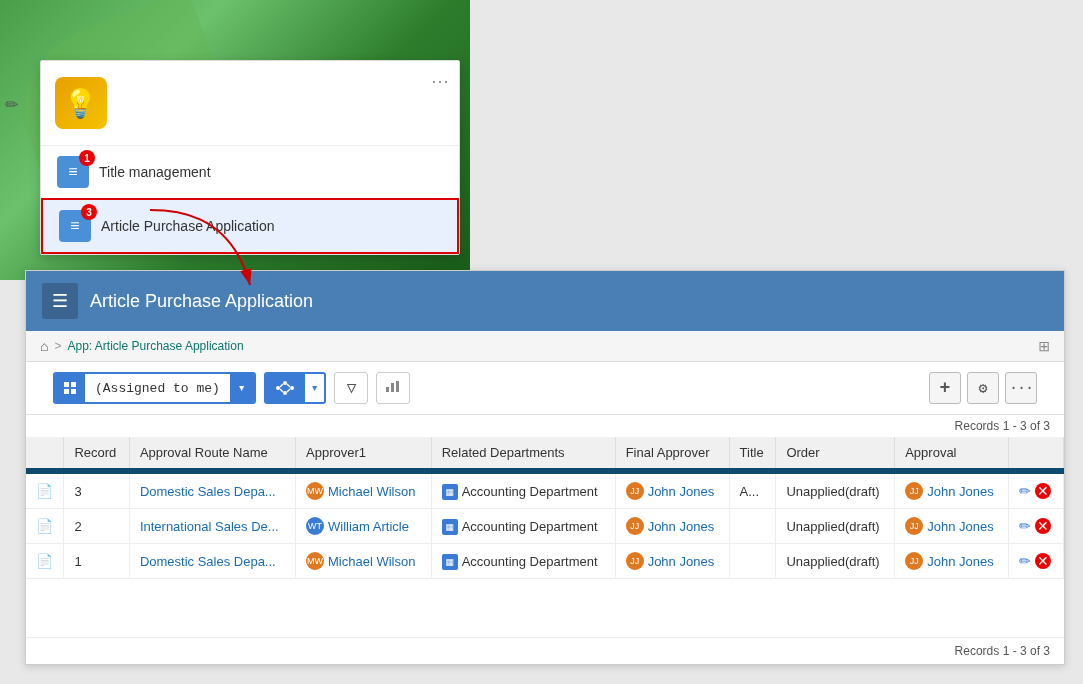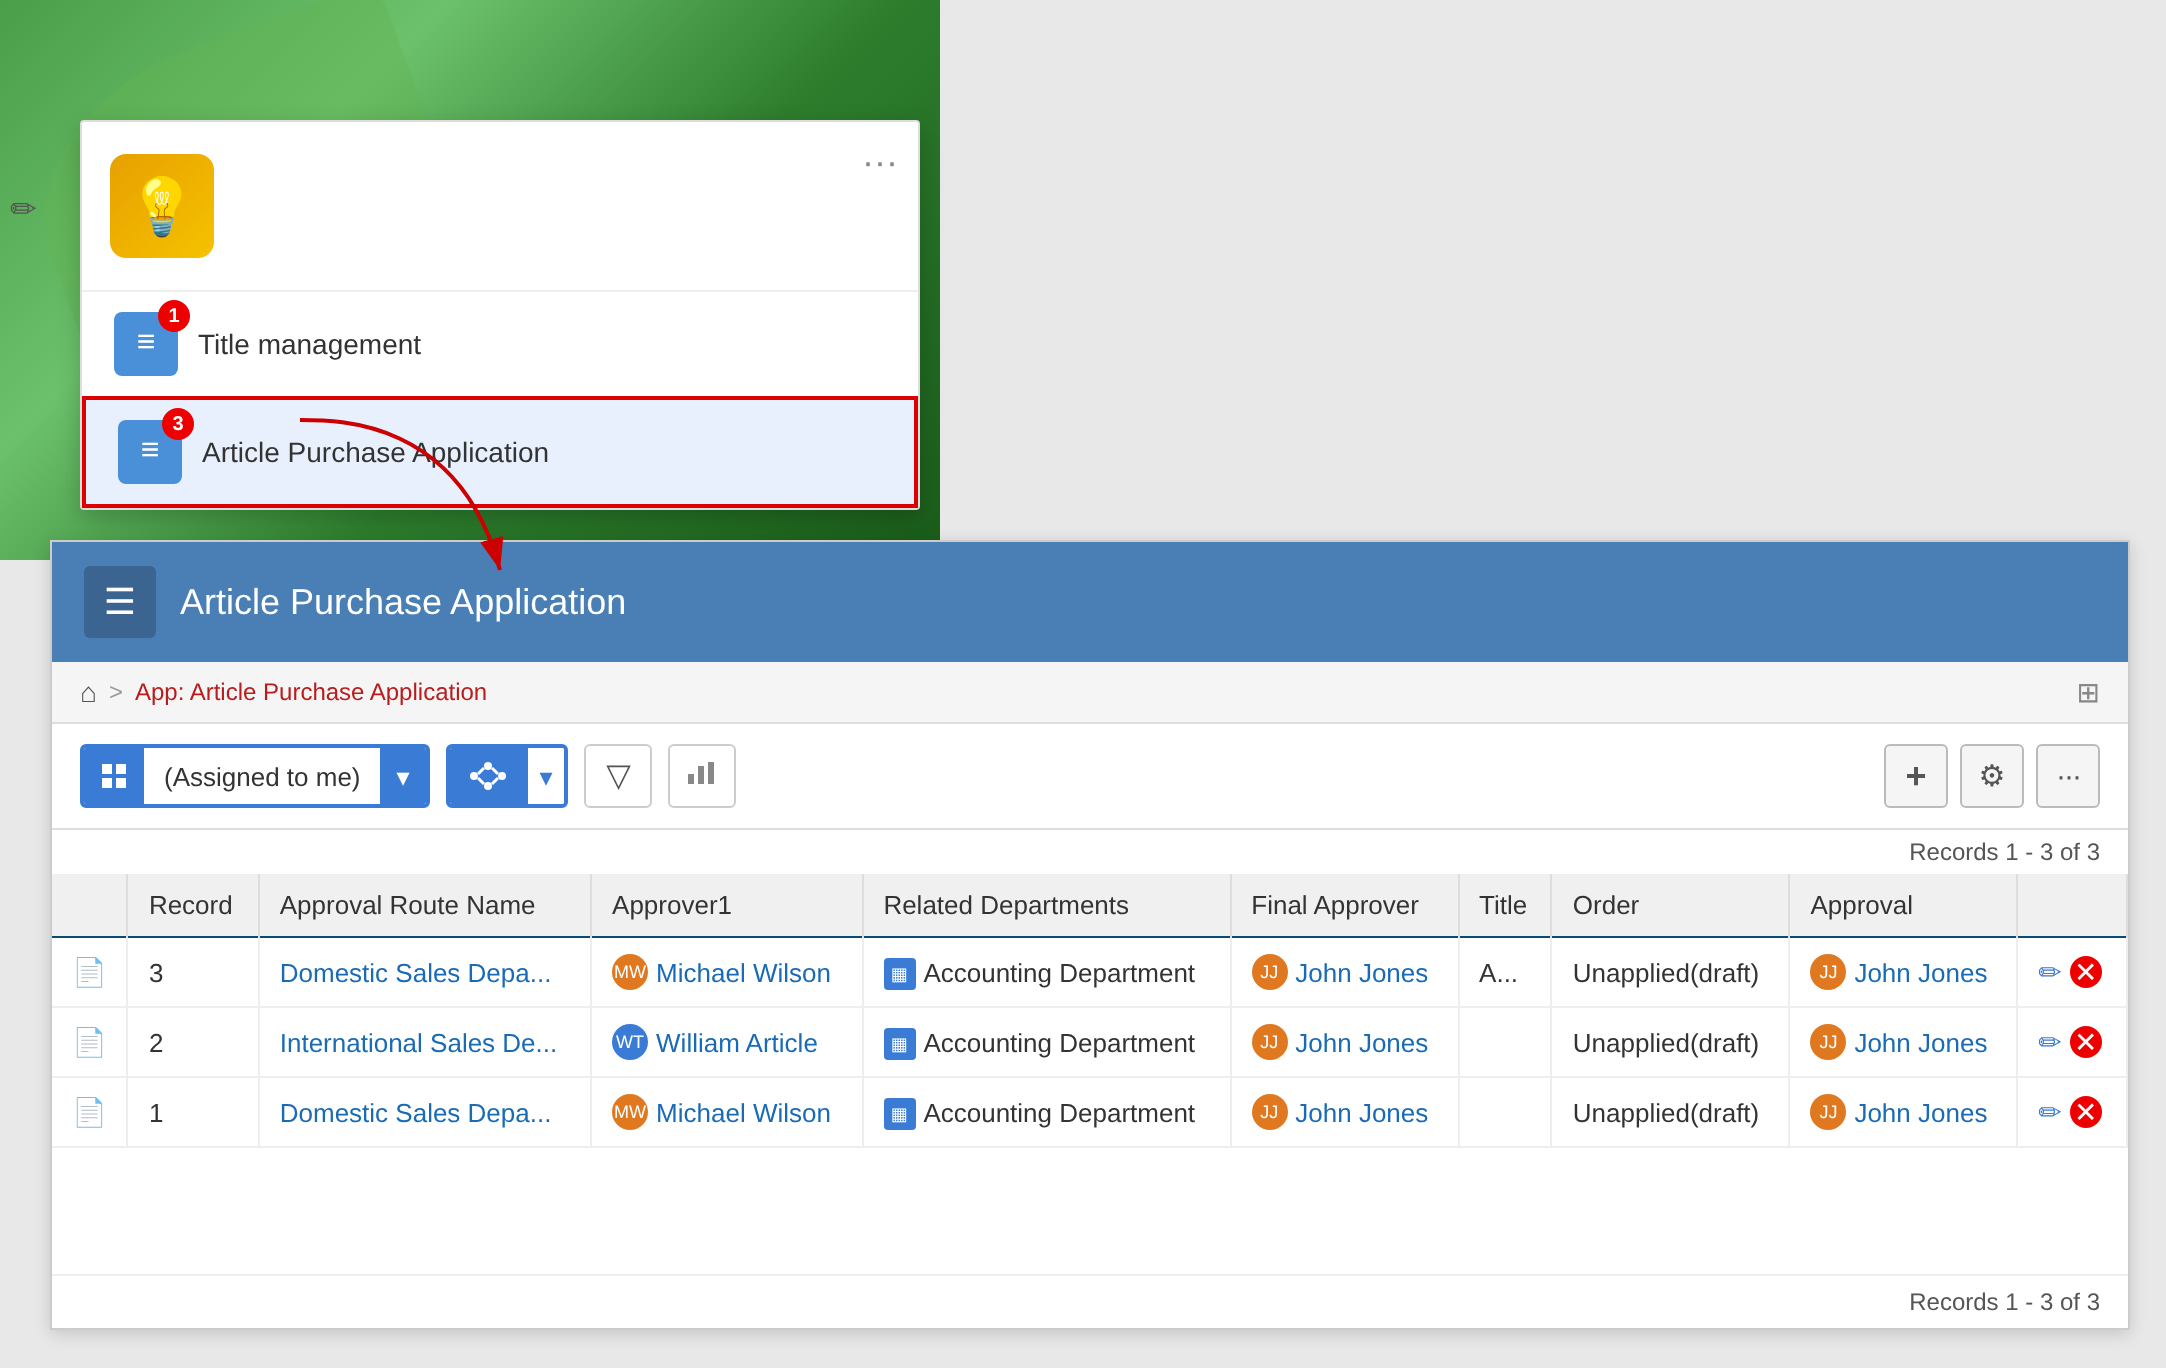--- a/index.html
+++ b/index.html
@@ -150,34 +150,35 @@
       align-items: center;
       gap: 6px;
       border-bottom: 1px solid #ddd;
       flex-shrink: 0;
     }
     .breadcrumb-home {
       font-size: 14px;
       color: #555;
     }
     .breadcrumb-sep { color: #999; font-size: 12px; }
-    .breadcrumb-text { color: #b91c1c; font-size: 12px; }
+    .breadcrumb-text { color: #0f766e; font-size: 12px; }
     .breadcrumb-pin {
       margin-left: auto;
       color: #888;
       font-size: 14px;
     }
 
     .toolbar {
-      padding: 10px 14px;
+      padding: 10px 27px;
       display: flex;
       align-items: center;
       gap: 8px;
       border-bottom: 1px solid #ddd;
       flex-shrink: 0;
+      font-family: Liberation Mono, monospace;
     }
 
     .view-selector {
       display: flex;
       align-items: center;
       border: 2px solid #3a7bd5;
       border-radius: 3px;
       overflow: hidden;
       height: 32px;
     }
@@ -282,21 +283,21 @@
       flex: 1;
       overflow: auto;
     }
     table {
       width: 100%;
       border-collapse: collapse;
       font-size: 13px;
     }
     thead tr {
       background: #f0f0f0;
-      border-bottom: 1px solid #0c4a6e;
+      border-bottom: 6px solid #0c4a6e;
     }
     thead th {
       padding: 8px 10px;
       text-align: left;
       font-weight: normal;
       color: #333;
       border-right: 1px solid #ddd;
       white-space: nowrap;
     }
     thead th:first-child { width: 30px; }

